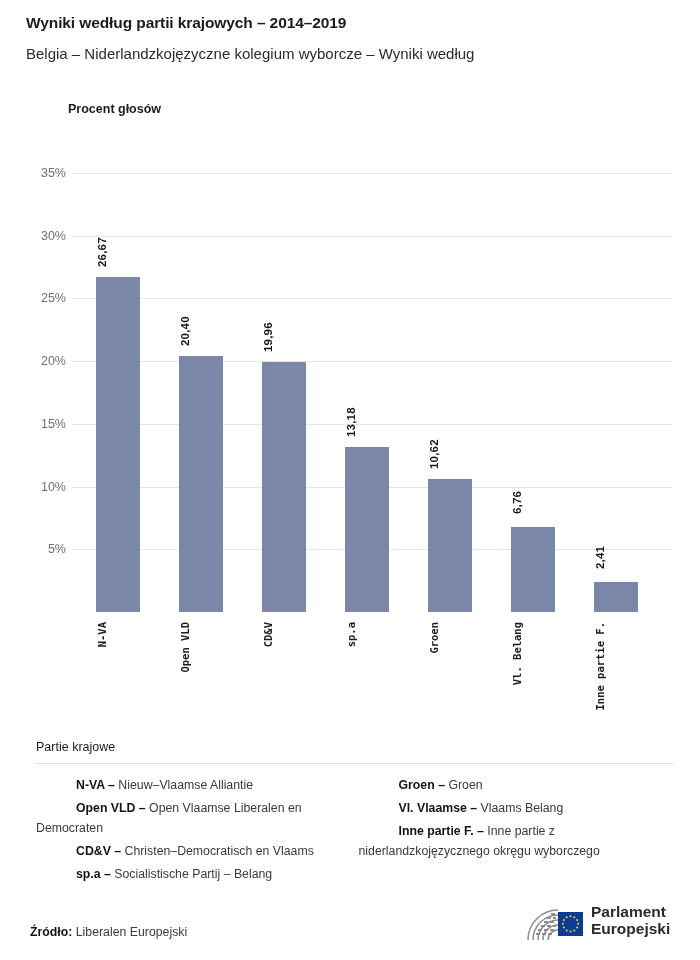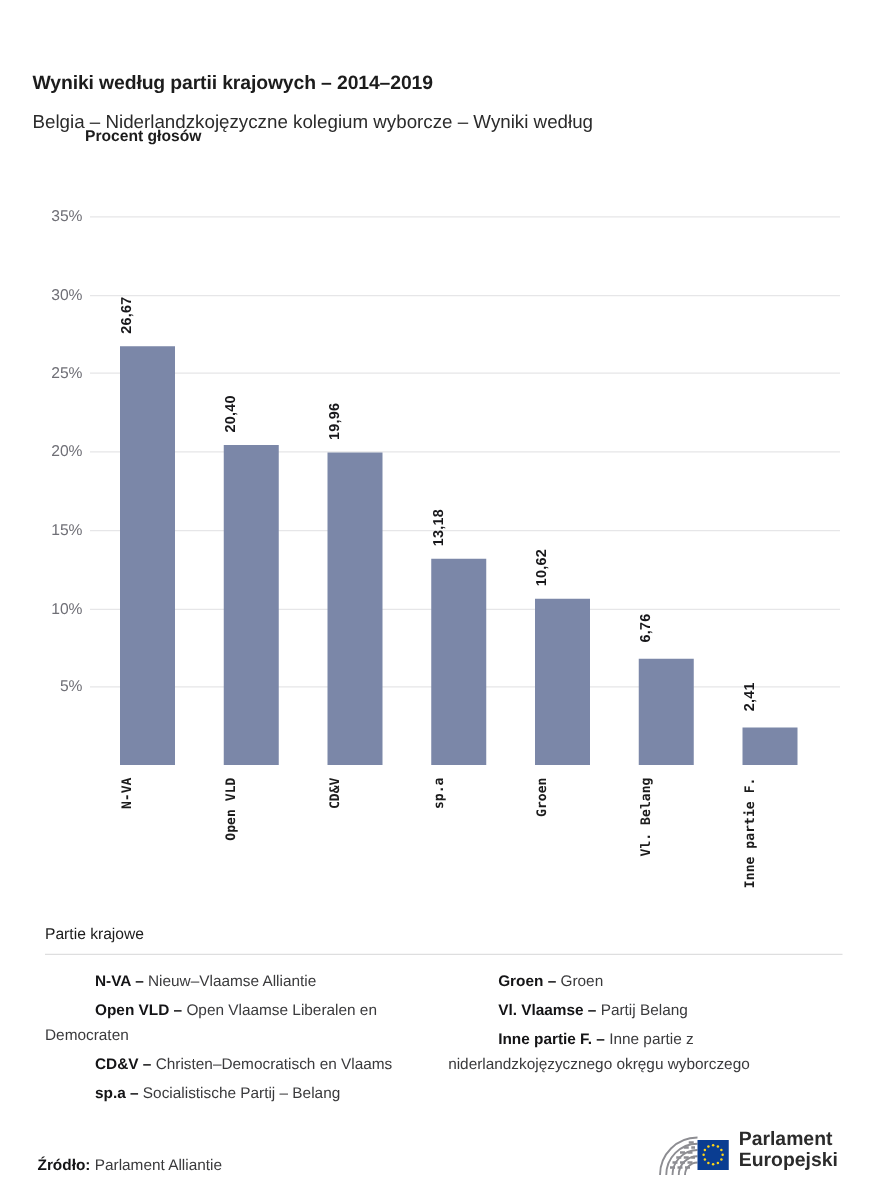--- a/index.html
+++ b/index.html
@@ -10,21 +10,21 @@
   body {
     width: 700px;
     height: 960px;
     position: relative;
     font-family: "Liberation Sans", sans-serif;
     color: #1a1a1a;
     overflow: hidden;
   }
 
   
-  .header { position: absolute; left: 26px; top: 14px; width: 650px; margin-top: 44px; }
+  .header { position: absolute; left: 26px; top: 14px; width: 650px; }
   .chart-title {
     font-size: 15.5px;
     font-weight: bold;
     color: #1c1c1c;
     letter-spacing: -0.1px;
     white-space: nowrap;
   }
   .chart-subtitle {
     font-size: 15px;
     font-weight: normal;
@@ -219,29 +219,29 @@
   <div class="legend-rule"></div>
   <div class="legend-cols">
     <div class="legend-col">
         <div class="legend-entry"><b>N-VA –</b><span> Nieuw–Vlaamse Alliantie</span></div>
         <div class="legend-entry"><b>Open VLD –</b><span> Open Vlaamse Liberalen en Democraten</span></div>
         <div class="legend-entry"><b>CD&amp;V –</b><span> Christen–Democratisch en Vlaams</span></div>
         <div class="legend-entry"><b>sp.a –</b><span> Socialistische Partij – Belang</span></div>
       </div>
     <div class="legend-col right">
         <div class="legend-entry"><b>Groen –</b><span> Groen</span></div>
-        <div class="legend-entry"><b>Vl. Vlaamse –</b><span> Partij Belang</span></div>
+        <div class="legend-entry"><b>Vl. Vlaamse –</b><span> Vlaams Belang</span></div>
         <div class="legend-entry"><b>Inne partie F. –</b><span> Inne partie z niderlandzkojęzycznego okręgu wyborczego</span></div>
       </div>
   </div>
 </div>
 
 <div class="source">
   <b>Źródło:</b>
-  <span>Parlament Alliantie</span>
+  <span>Liberalen Europejski</span>
 </div>
 
 <div class="ep-logo">
   <svg width="62" height="42" viewBox="0 0 62 42">
     <g fill="none" stroke="#8d8d92" stroke-width="1.5">
       <path d="M6 40 A30 30 0 0 1 36 10"></path>
       <path d="M11 40 A25 25 0 0 1 36 15"></path>
       <path d="M16 40 A20 20 0 0 1 36 20"></path>
       <path d="M21 40 A15 15 0 0 1 36 25"></path>
       <path d="M26 40 A10 10 0 0 1 36 30"></path>

